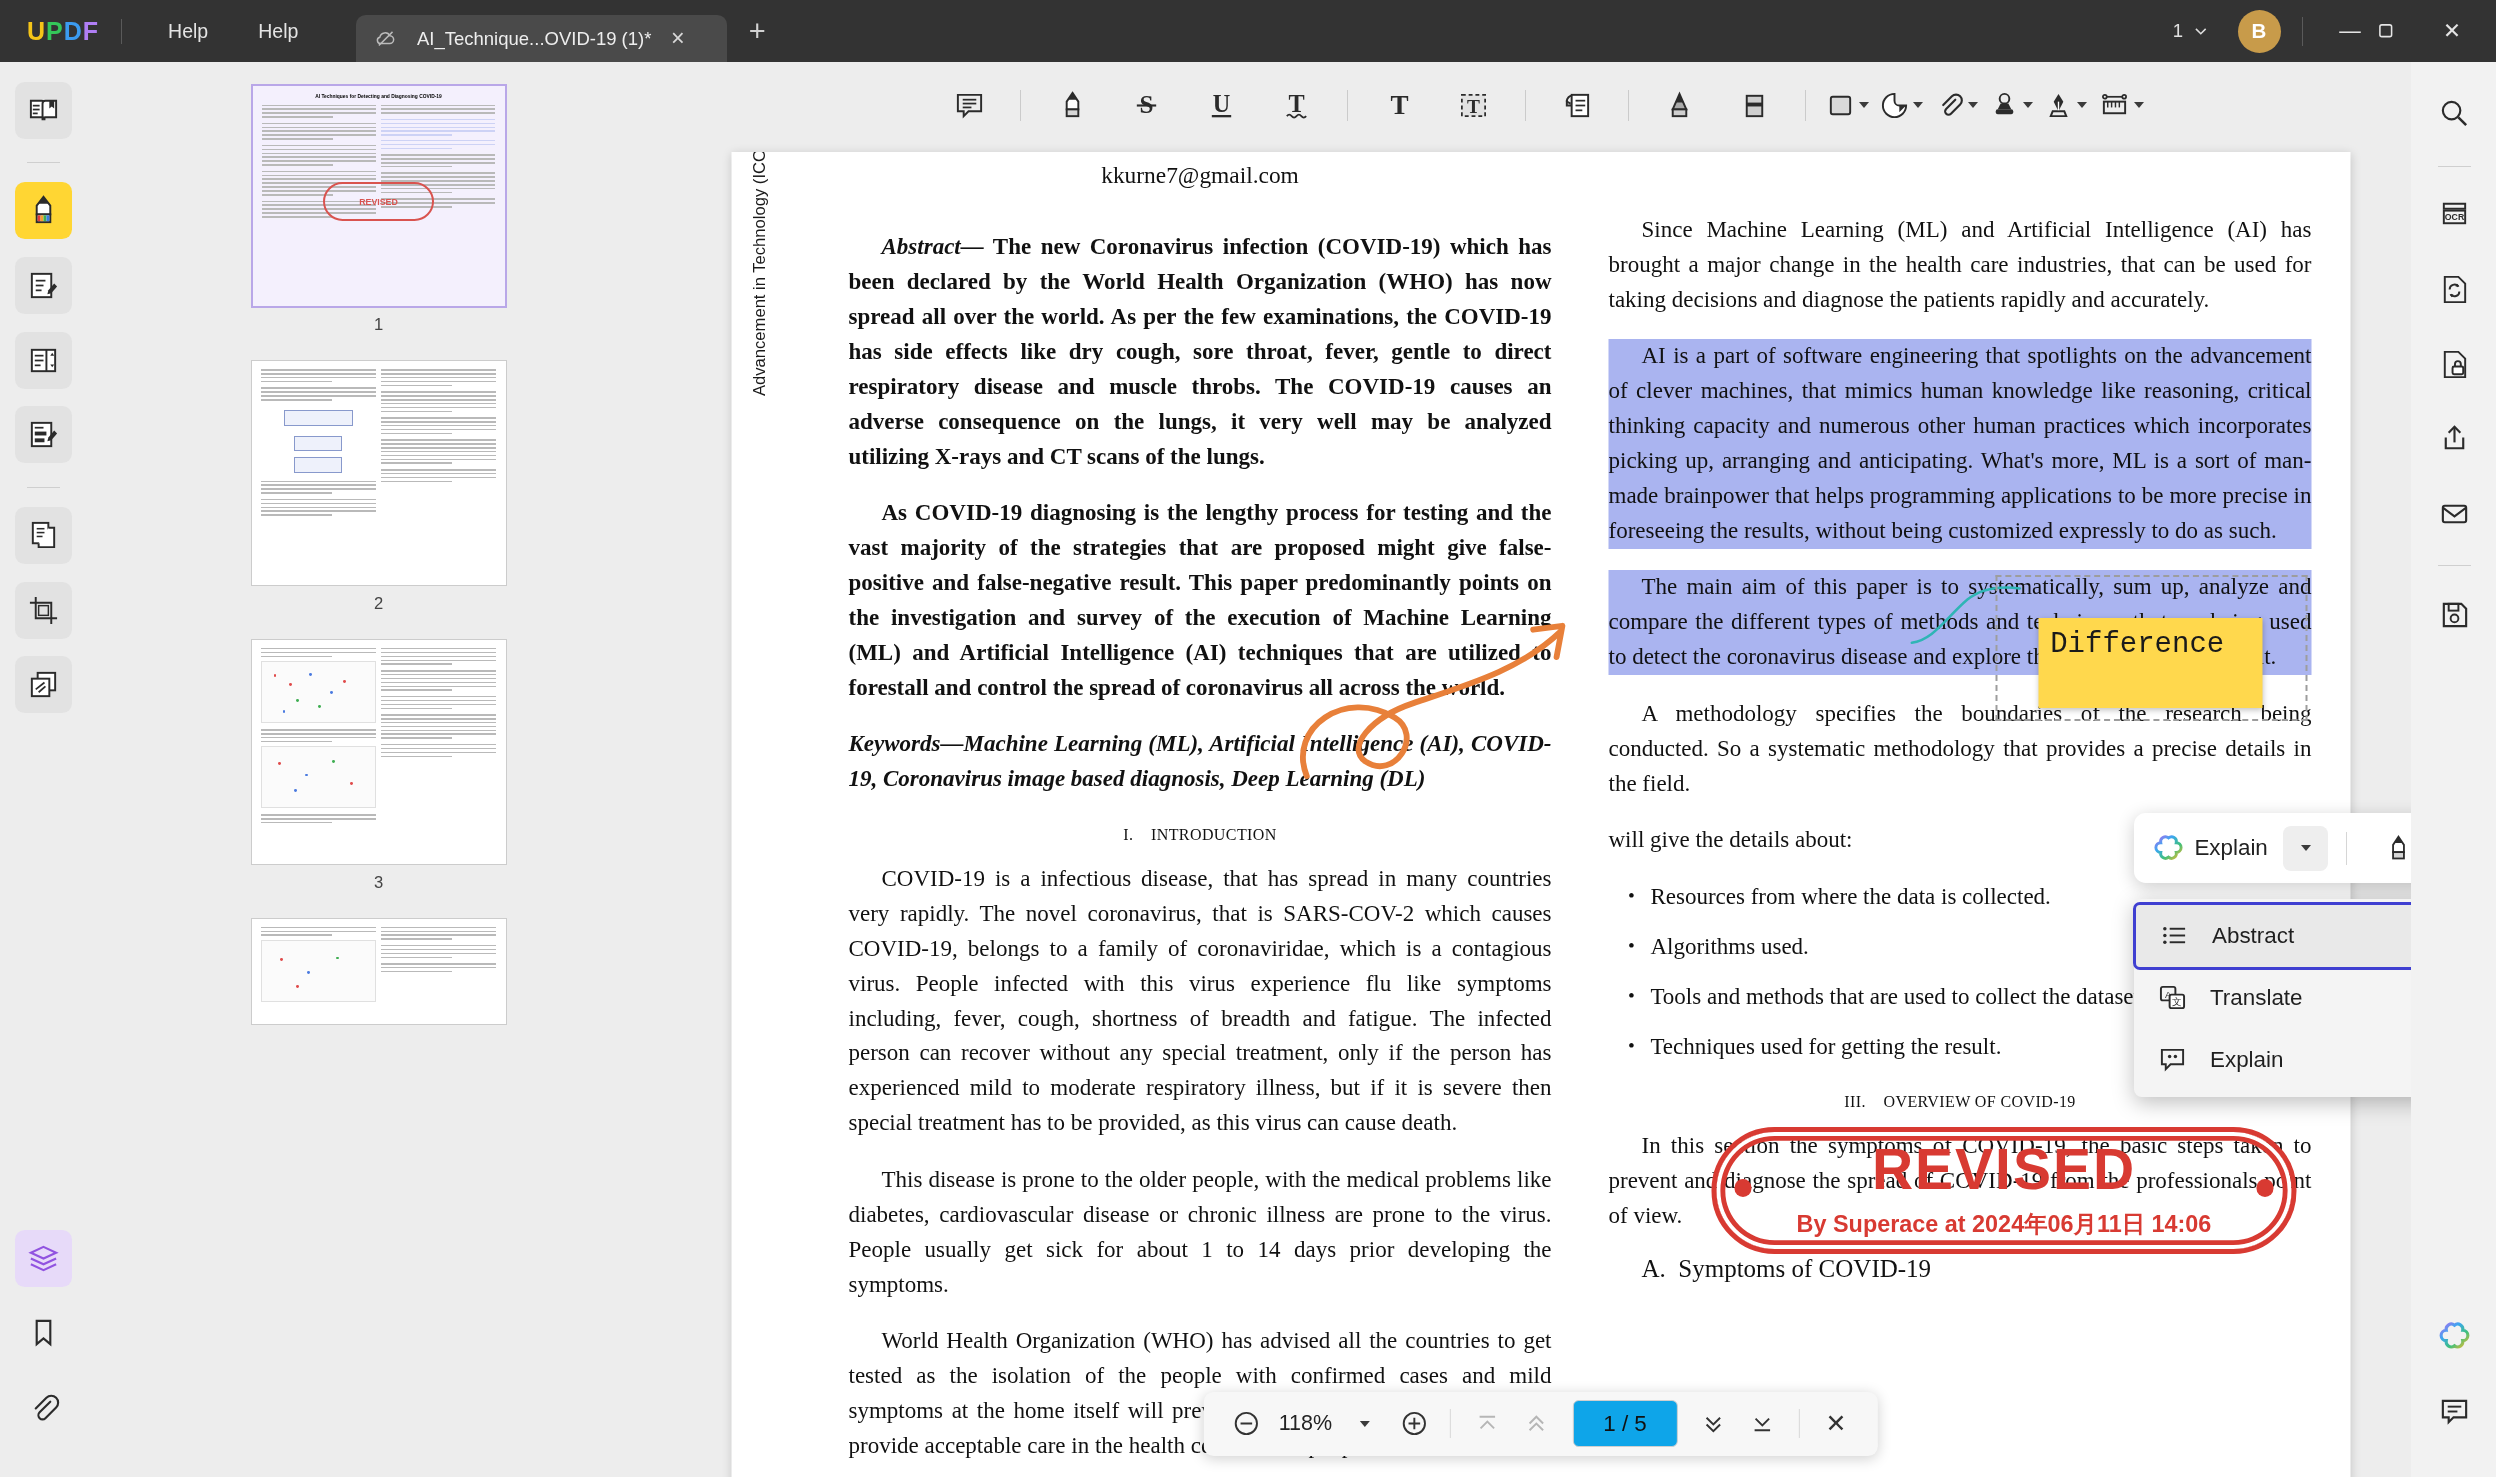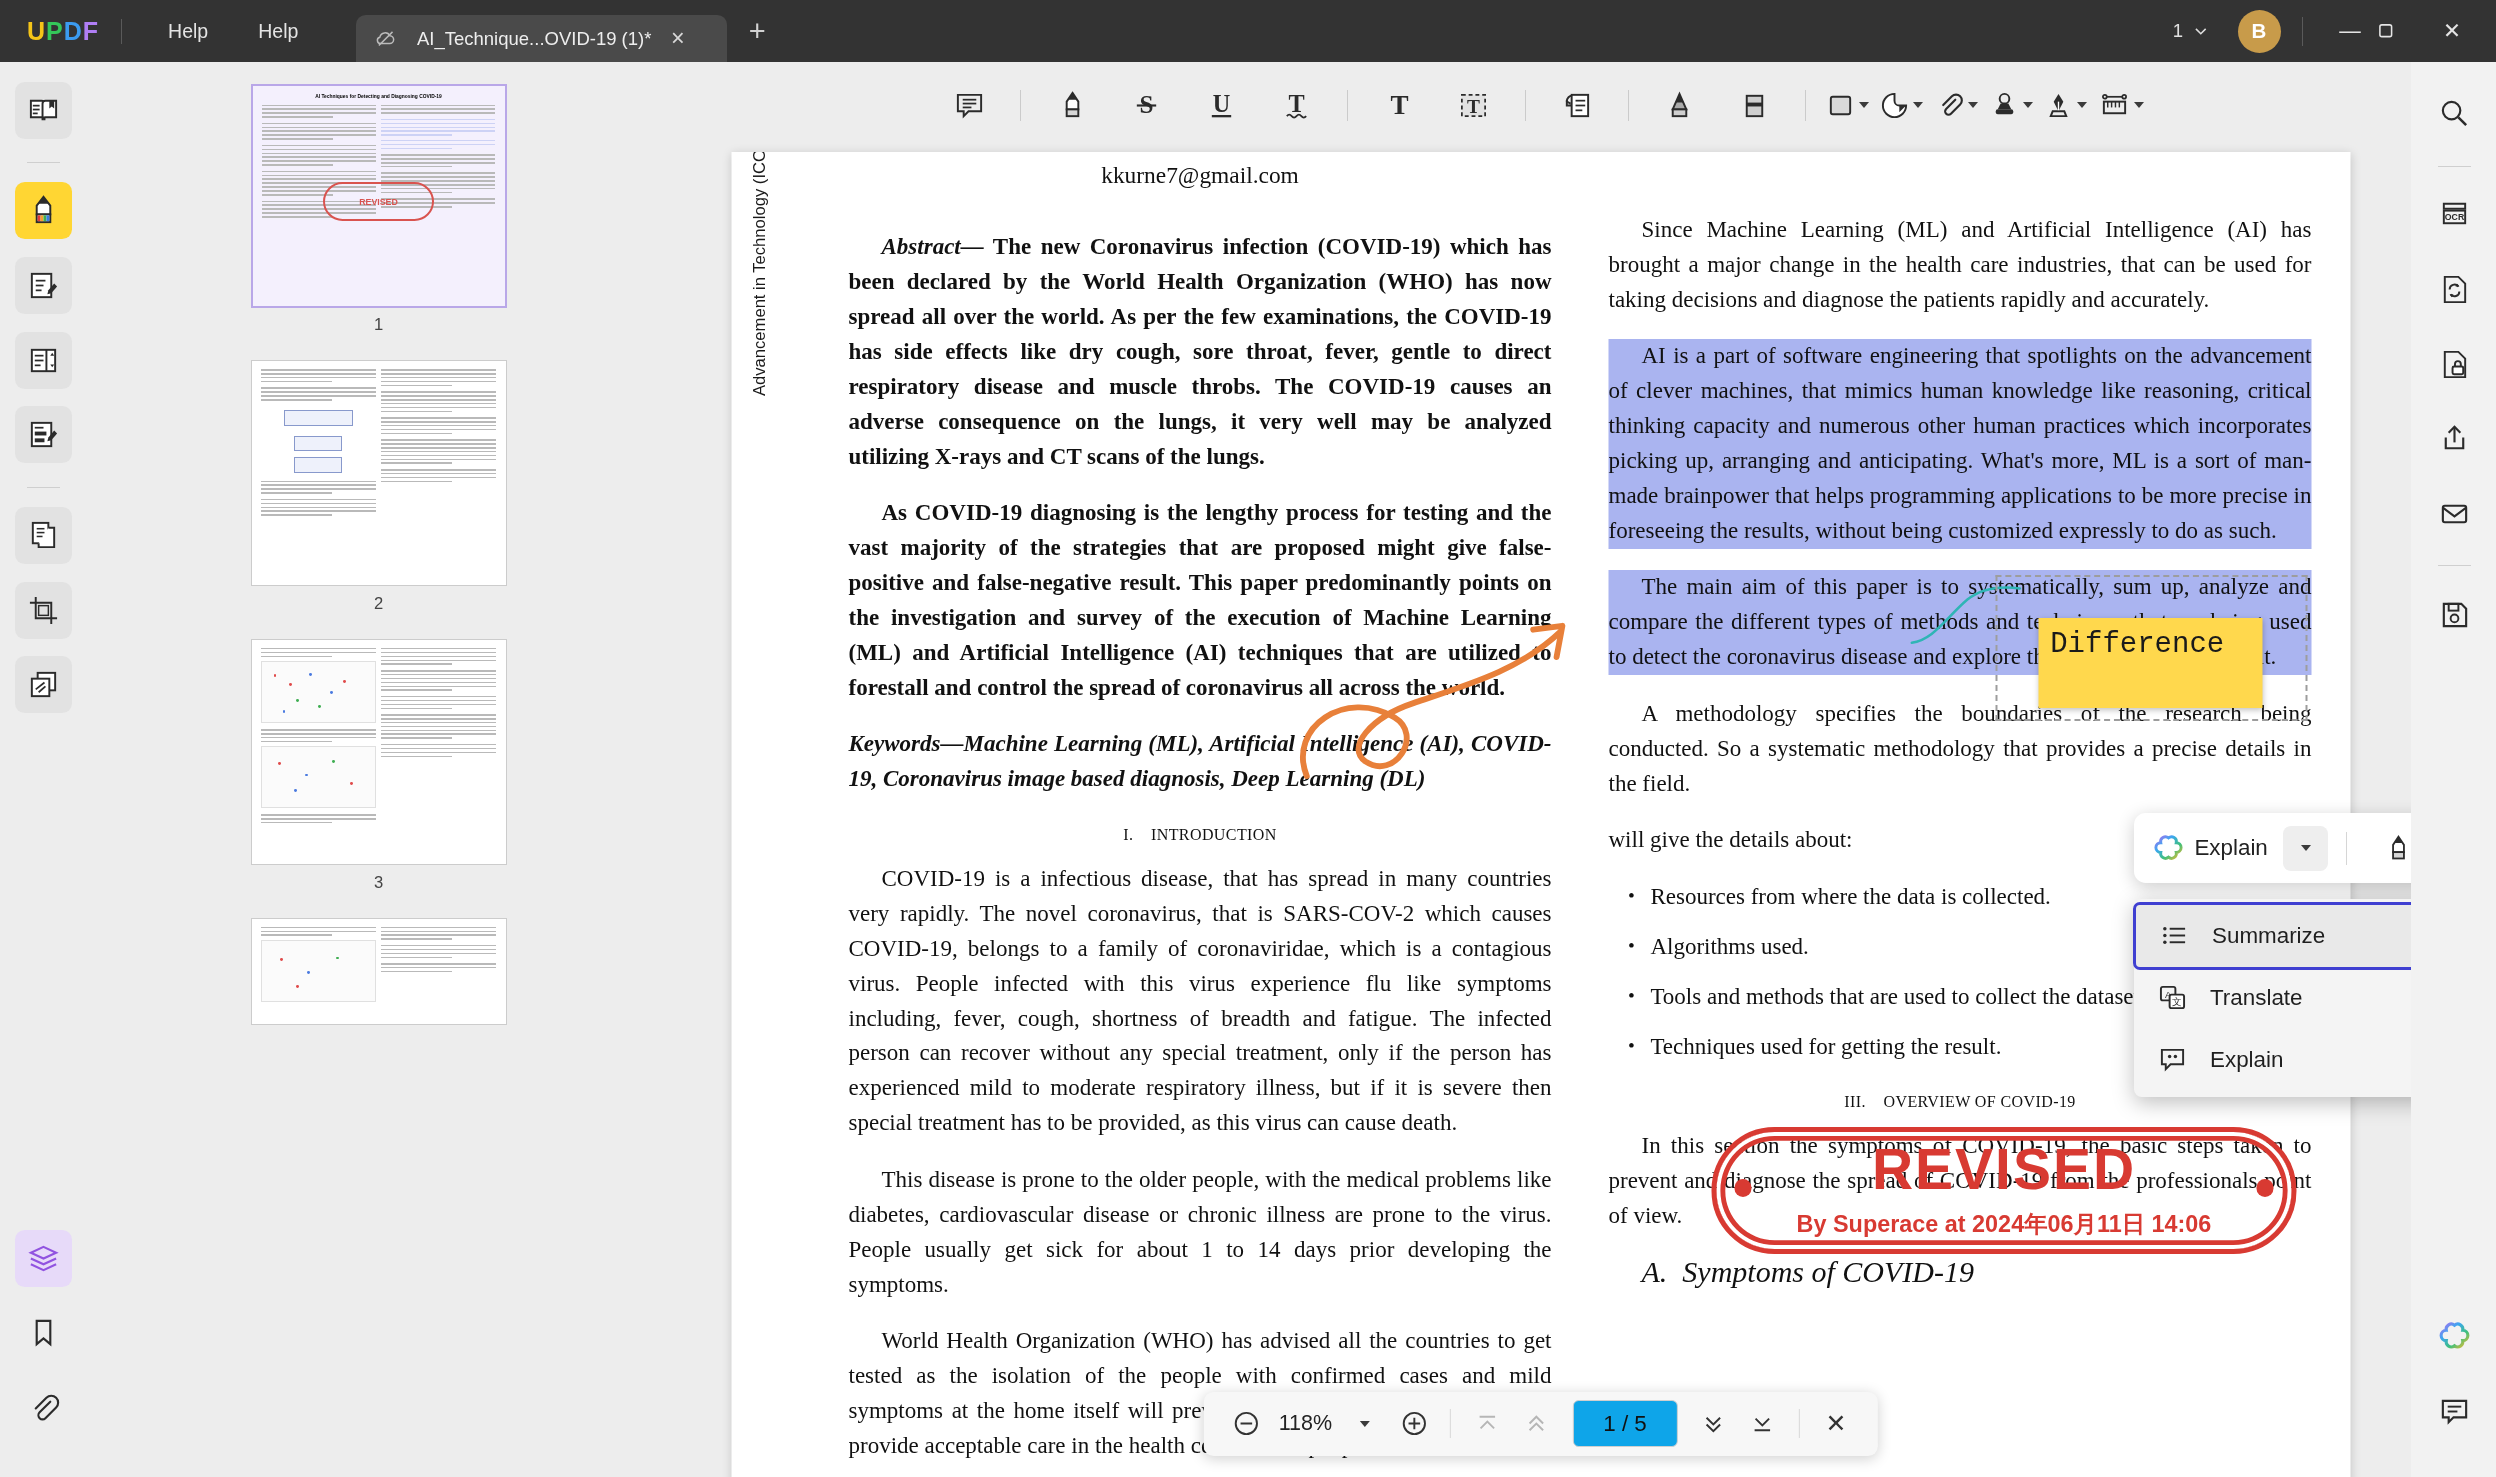--- a/index.html
+++ b/index.html
@@ -129,21 +129,21 @@
     font-size: 16.6px; color: #1a1a1a; font-family: "Liberation Sans", sans-serif;
   }
   .pcols { position: absolute; left: 117px; top: 9.8px; width: 1463px; display: flex; gap: 57px; }
   .pcol { flex: 1; font-family: "Liberation Serif", serif; color: #111; }
   .email { text-align: center; font-size: 23.4px; margin-bottom: 41px; }
   .para { font-size: 23px; line-height: 1.52; text-align: justify; margin-bottom: 21.5px; text-indent: 33px; }
   .para.bold { font-weight: bold; }
   .para.noind { text-indent: 0; }
   .sec-h { text-align: center; font-size: 16px; margin: 29px 0 17.6px; letter-spacing: 0.4px; }
   .sec-h .rom { margin-right: 17.6px; }
-  .sub-h { font-style: italic; font-size: 30px; margin: 17.6px 0 9.8px; text-indent: 33px;}
+  .sub-h { font-size: 25px; margin: 17.6px 0 9.8px; text-indent: 33px;}
   .hl { background: #aab4f0; }
   .bullet { font-size: 23px; line-height: 1.5; text-align: justify; display: flex; gap: 15.6px; margin-bottom: 15.6px; padding-left: 19.5px; }
   .bullet .dot { font-size: 19.5px; line-height: 1.6; }
 
   
   .ink { position: absolute; pointer-events: none; }
 
   
   .revised {
     position: absolute; left: 980px; top: 975px; width: 585px; height: 127px;
@@ -844,21 +844,21 @@
         <span class="mi-icon">
           <svg width="27" height="27" viewBox="0 0 28 28">
               <circle cx="4" cy="7" r="1.8" fill="#2b2b2b"></circle>
               <circle cx="4" cy="14" r="1.8" fill="#2b2b2b"></circle>
               <circle cx="4" cy="21" r="1.8" fill="#2b2b2b"></circle>
               <line x1="9" y1="7" x2="25" y2="7" stroke="#2b2b2b" stroke-width="2"></line>
               <line x1="9" y1="14" x2="25" y2="14" stroke="#2b2b2b" stroke-width="2"></line>
               <line x1="9" y1="21" x2="25" y2="21" stroke="#2b2b2b" stroke-width="2"></line>
             </svg>
         </span>
-        <span>Summarize</span>
+        <span>Abstract</span>
       </div>
       <div class="ai-menu-item">
         <span class="mi-icon">
           <svg width="27" height="27" viewBox="0 0 28 28" style="font-size:23px">
               <rect x="2" y="3" width="15" height="14" rx="2" fill="none" stroke="#2b2b2b" stroke-width="2"></rect>
               <text x="9.5" y="14" font-size="10" font-family="Liberation Sans, sans-serif" text-anchor="middle" fill="#2b2b2b">A</text>
               <rect x="11" y="11" width="15" height="14" rx="2" fill="#fff" stroke="#2b2b2b" stroke-width="2"></rect>
               <text x="18.5" y="22" font-size="10" font-family="Liberation Sans, sans-serif" text-anchor="middle" fill="#2b2b2b">文</text>
             </svg>
         </span>

